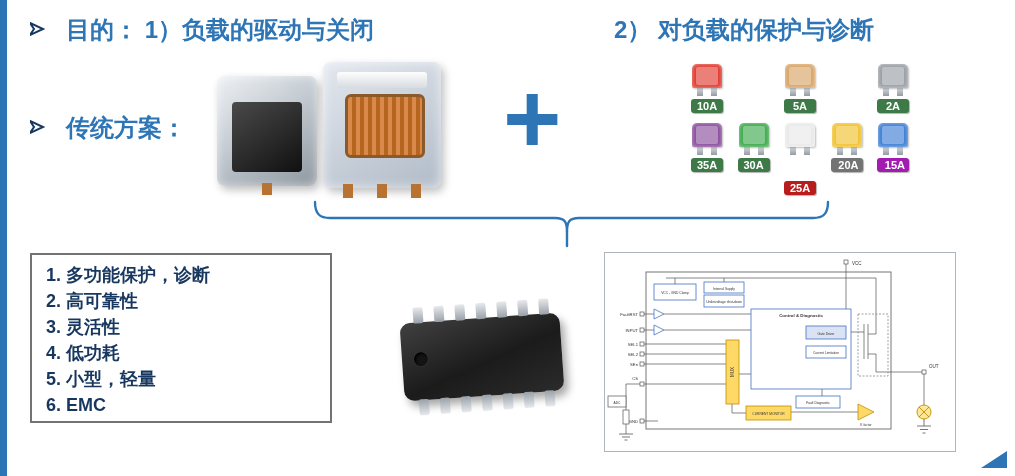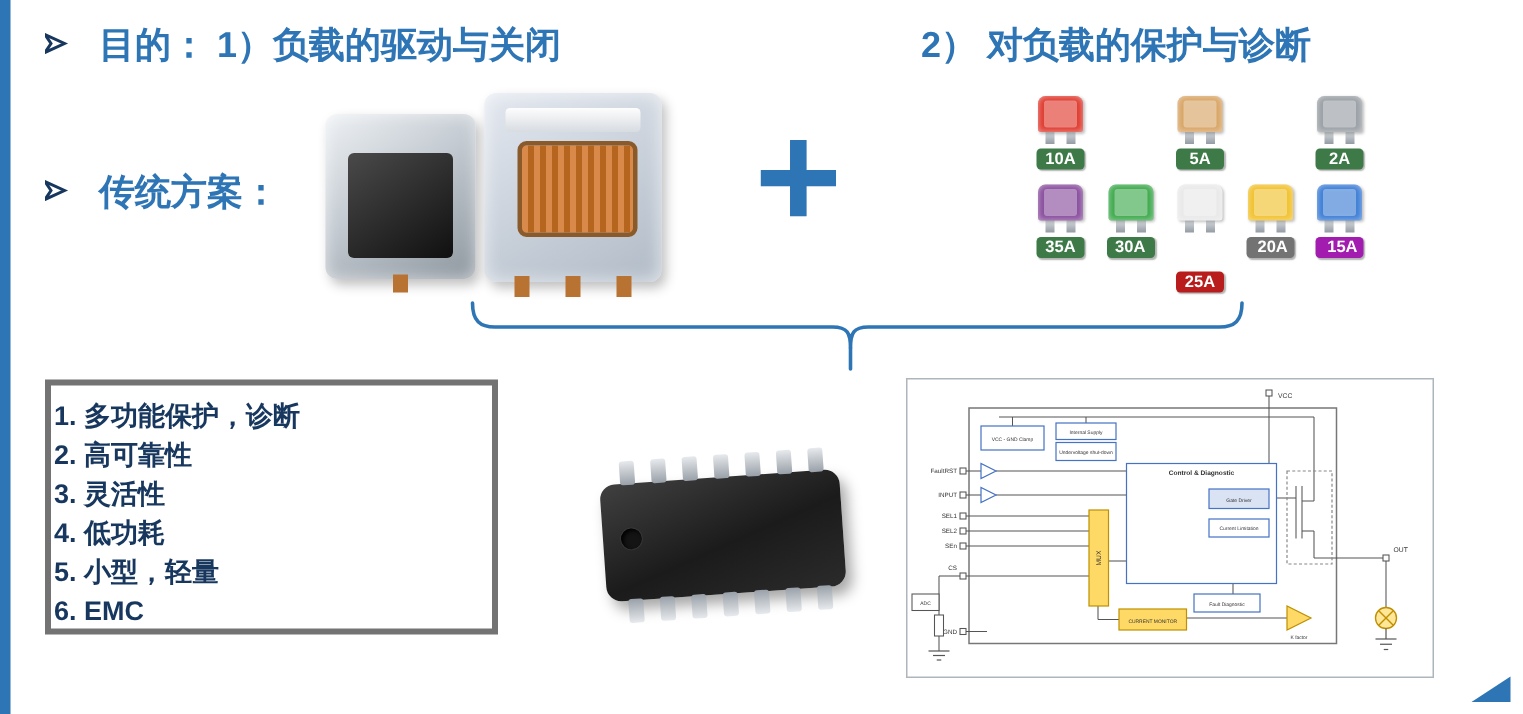--- a/index.html
+++ b/index.html
@@ -43,22 +43,22 @@
     background:rgba(255,255,255,.35);border-radius:2px;}
   .blades{display:flex;gap:8px;height:9px;margin-top:-1px;}
   .blade{width:6px;height:9px;background:linear-gradient(#dfe3e6,#949ba3);}
   .fuse-badge{margin-top:3px;min-width:24px;padding:1px 4px;border-radius:3px;color:#fff;
     font-size:11px;font-weight:bold;text-align:center;box-shadow:1px 1px 1px rgba(0,0,0,.3);}
 
   
   .brace{position:absolute;left:312px;top:200px;}
 
   
-  .features{position:absolute;left:30px;top:253px;width:302px;height:170px;border:4px solid #737373;
-    background:#fff;box-sizing:border-box;padding:7px 8px 0 2px;}
+  .features{position:absolute;left:30px;top:253px;width:302px;height:170px;border:2px solid #737373;
+    background:#fff;box-sizing:border-box;padding:7px 8px 0 14px;}
   .features .item{font-size:18px;font-weight:bold;color:#17375e;line-height:26px;white-space:nowrap;}
 
   
   .chip{position:absolute;left:392px;top:278px;width:185px;height:155px;}
   .chip-body{position:absolute;left:10px;top:40px;width:160px;height:78px;border-radius:10px;
     background:linear-gradient(160deg,#404040 0%,#1b1b1b 55%,#2b2b2b 100%);
     transform:rotate(-4deg);box-shadow:4px 6px 9px rgba(0,0,0,.35);}
   .chip-dimple{position:absolute;left:12px;top:30px;width:14px;height:14px;border-radius:50%;
     background:#141414;box-shadow:inset 1.5px 1.5px 3px #000,0 0 1px #666;}
   .chip-lead{position:absolute;width:10px;height:16px;border-radius:2px;

